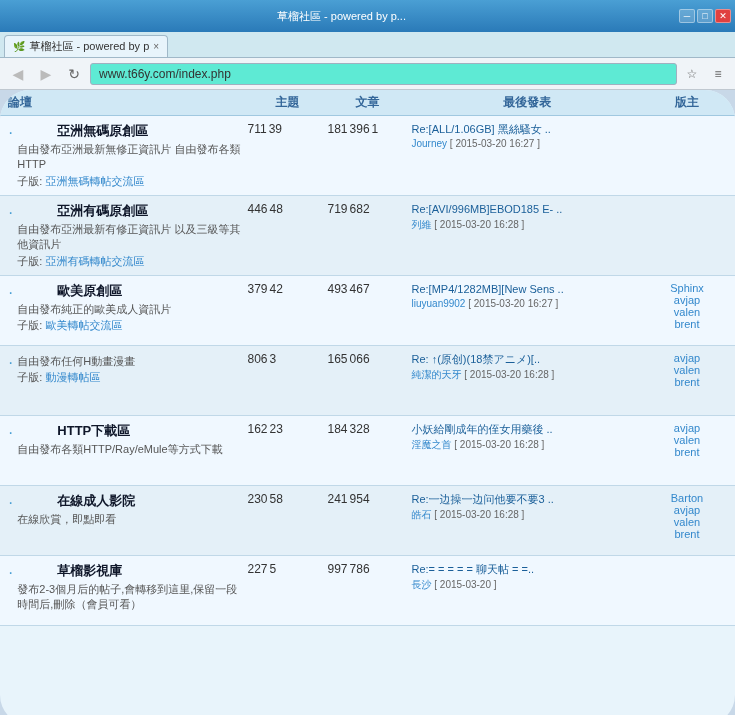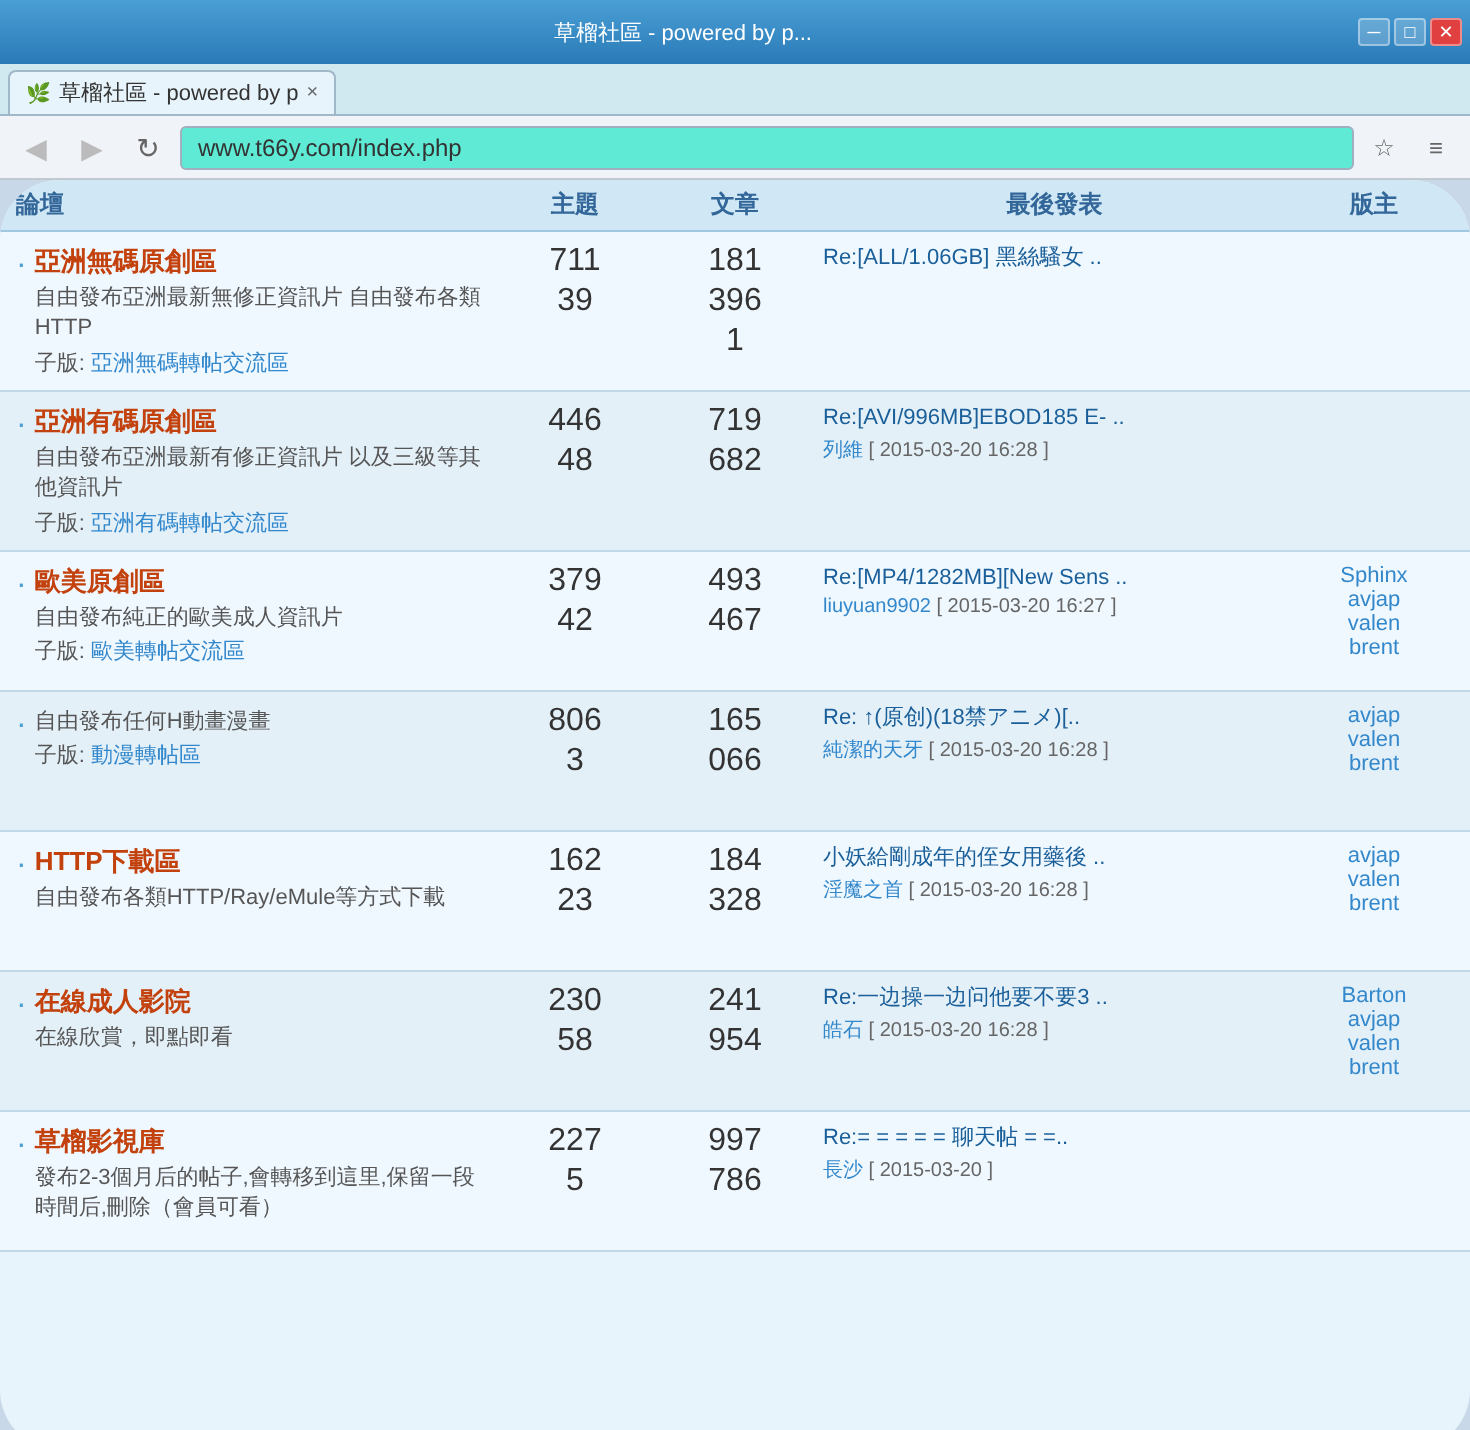--- a/index.html
+++ b/index.html
@@ -148,34 +148,35 @@
     }
     .forum-row:nth-child(odd) { background: #f0f8ff; }
     .forum-row:nth-child(even) { background: #e4f0f8; }
 
     .forum-title-col { display: flex; gap: 4px; align-items: flex-start; }
     .forum-bullet { color: #4a9fd4; font-size: 16px; margin-top: 2px; }
     .forum-title-content { display: flex; flex-direction: column; }
     .forum-title {
       font-size: 13px;
       font-weight: bold;
-      color: #c2410c;
+      color: #0f172a;
       cursor: pointer;
       text-decoration: none;
+      margin-left: 40px;
     }
     .forum-desc { font-size: 11px; color: #555; margin-top: 2px; line-height: 1.4; }
     .forum-subboard { font-size: 11px; color: #555; margin-top: 1px; }
     .forum-subboard a { color: #3388cc; text-decoration: none; font-size: 11px; }
 
     .forum-num-col {
       text-align: center;
-      font-size: 16px;
+      font-size: 12px;
       color: #333;
       display: flex;
-      flex-direction: column;
+      flex-direction: row;
       align-items: center;
       gap: 2px;
     }
     .forum-num-col span { display: block; }
 
     .forum-last-col { font-size: 11px; color: #333; padding-left: 4px; }
     .forum-last-col .post-title { color: #1a5f99; cursor: pointer; line-height: 1.3; }
     .forum-last-col .post-meta { color: #666; font-size: 10px; margin-top: 2px; }
     .forum-last-col .post-user { color: #3388cc; }
 
@@ -241,20 +242,24 @@
       <span>711</span>
       <span>39</span>
     </div>
     <div class="forum-num-col">
       <span>181</span>
       <span>396</span>
       <span>1</span>
     </div>
     <div class="forum-last-col">
       <div class="post-title">Re:[ALL/1.06GB] 黑絲騷女 ..</div>
+      <div class="post-meta">
+        <span class="post-user">Journey</span>
+        [ <span>2015-03-20 16:27</span> ]
+      </div>
     </div>
     <div class="forum-moderator-col"></div>
   </div>
       <div class="forum-row">
     <div class="forum-title-col">
       <span class="forum-bullet">·</span>
       <div class="forum-title-content">
         <a class="forum-title">亞洲有碼原創區</a>
         <span class="forum-desc">自由發布亞洲最新有修正資訊片 以及三級等其他資訊片</span>
         <span class="forum-subboard">子版: <a href="#">亞洲有碼轉帖交流區</a></span>

